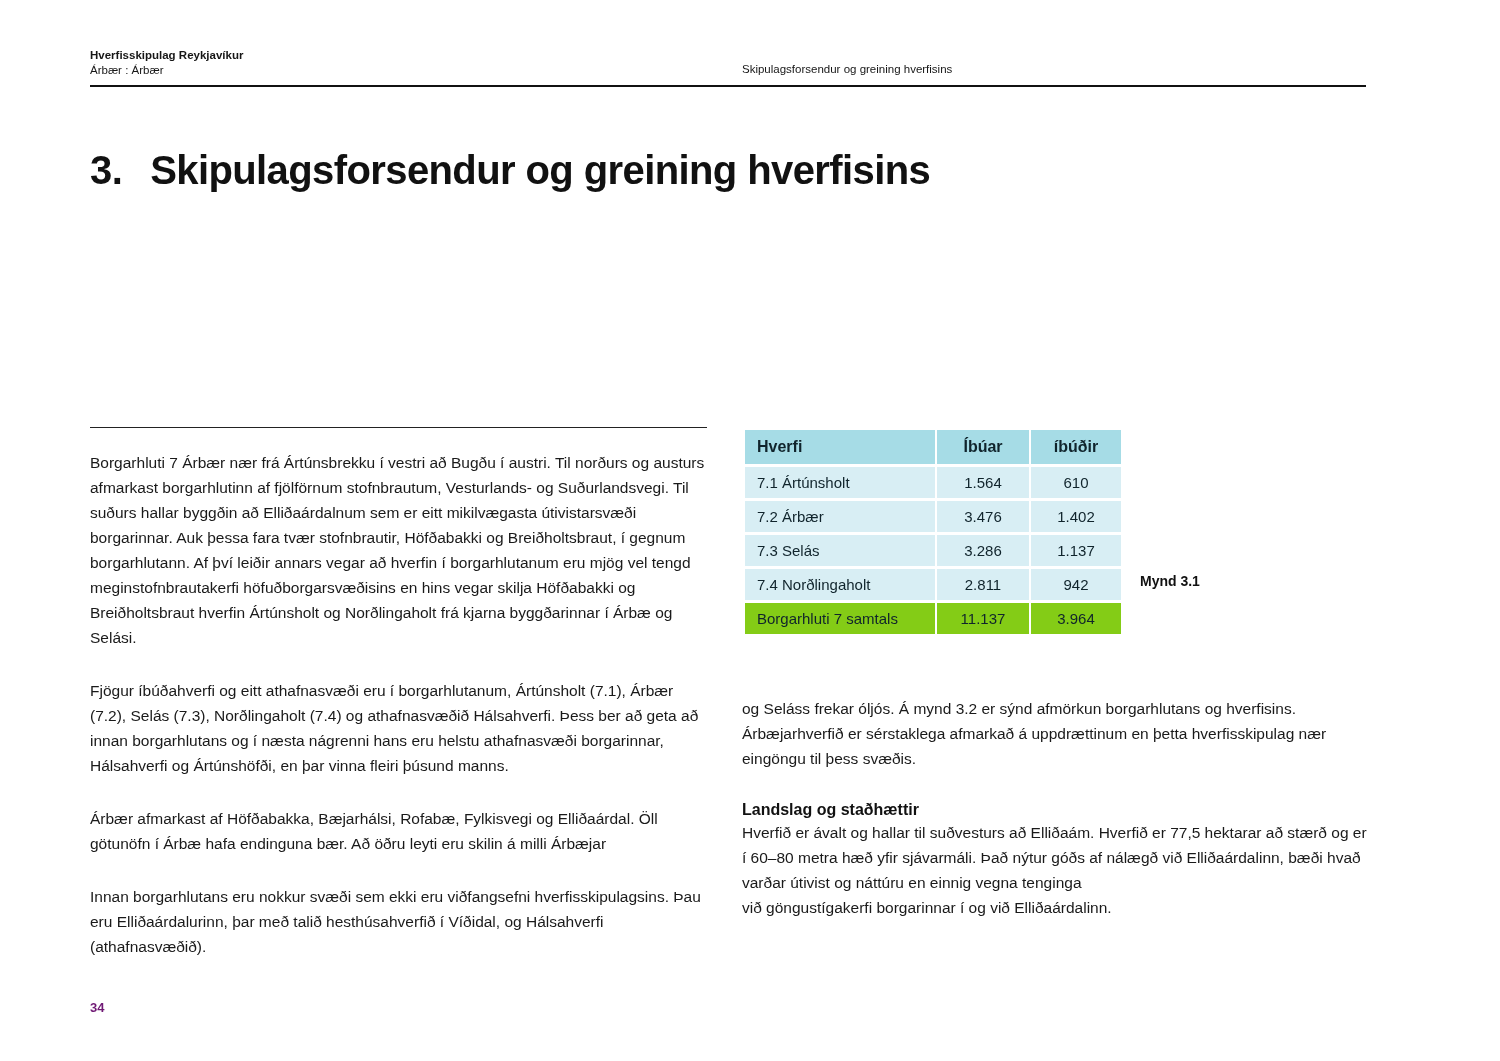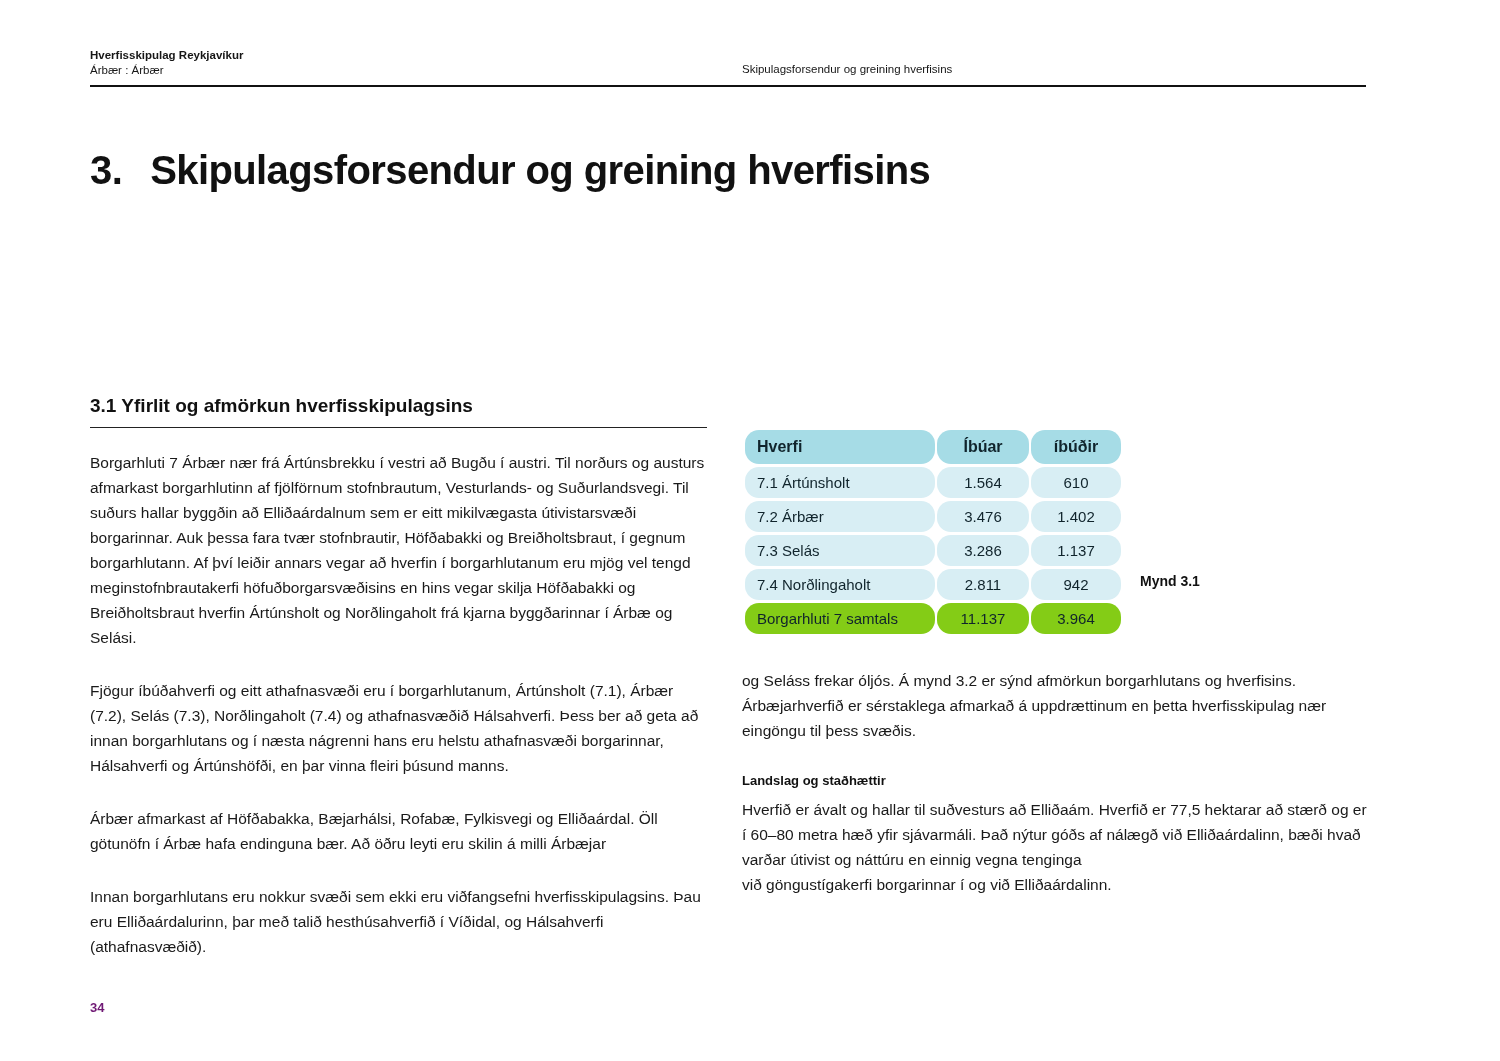--- a/index.html
+++ b/index.html
@@ -37,36 +37,36 @@
   .left-col { position:absolute; left:90px; top:450px; width:618px; }
   .body-text { font-size:15.5px; line-height:25px; color:#1a1a1a; }
   .left-col p { margin-bottom:28px; }
 
   
   .table { position:absolute; left:745px; top:430px; width:376px; }
   .t-row { display:grid; grid-template-columns:190px 92px 90px; gap:2px; margin-bottom:3px; }
   .t-cell {
     background:#d8eef4;
     height:31px; display:flex; align-items:center;
-    font-size:15px; color:#10242c;border-radius:14px;
+    font-size:15px; color:#10242c;
   }
   .t-cell.c1 { justify-content:flex-start; padding-left:12px; }
   .t-cell.c2, .t-cell.c3 { justify-content:center; }
   .t-head .t-cell { background:#a6dce6; height:34px; font-weight:bold; font-size:16px; }
   .t-total .t-cell { background:#84cc16; }
 
   
   .fig31 { position:absolute; left:1140px; top:573px; width:228px; }
   .fig-label { display:block; font-weight:bold; font-size:14px; color:#111; margin-bottom:15px; }
   .fig-text { display:block; font-size:14.5px; line-height:21px; color:#8f9aa0; }
 
   
   .right-col { position:absolute; left:742px; top:668px; width:626px; }
-  .right-col .cont { margin-bottom:0; }
-  .sub-heading { font-size:13px; font-weight:bold; color:#111; margin-top:30px; margin-bottom:9px; }
+  .right-col .cont { margin-bottom:0;margin-top:28px; }
+  .sub-heading { font-size:16px; font-weight:bold; color:#111; margin-top:30px; margin-bottom:1px; }
   .fig-float {
     float:right; display:block;
     width:250px; margin-left:18px; margin-bottom:4px;
   }
 
   
   .page-number { position:absolute; left:90px; top:1000px; font-size:13px; font-weight:bold; color:#701a75; }
 </style>
 </head>
 <body>
@@ -78,21 +78,20 @@
     <div class="b2">Árbær : Árbær</div>
   </div>
   <div class="hdr-right">Skipulagsforsendur og greining hverfisins</div>
   <div class="hdr-rule"></div>
 
   <h1 class="title">
     <span>3.</span>
     <span>Skipulagsforsendur og greining hverfisins</span>
   </h1>
 
-  <h2 class="section-heading">3.1 Yfirlit og afmörkun hverfisskipulagsins</h2>
   <div class="section-rule"></div>
 
   <div class="left-col">
     <p class="body-text">Borgarhluti 7 Árbær nær frá Ártúnsbrekku í vestri að Bugðu í austri. Til norðurs og austurs afmarkast borgarhlutinn af fjölförnum stofnbrautum, Vesturlands- og Suðurlandsvegi. Til suðurs hallar byggðin að Elliðaárdalnum sem er eitt mikilvægasta útivistarsvæði borgarinnar. Auk þessa fara tvær stofnbrautir, Höfðabakki og Breiðholtsbraut, í gegnum borgarhlutann. Af því leiðir annars vegar að hverfin í borgarhlutanum eru mjög vel tengd meginstofnbrautakerfi höfuðborgarsvæðisins en hins vegar skilja Höfðabakki og Breiðholtsbraut hverfin Ártúnsholt og Norðlingaholt frá kjarna byggðarinnar í Árbæ og Selási.</p>
     <p class="body-text">Fjögur íbúðahverfi og eitt athafnasvæði eru í borgarhlutanum, Ártúnsholt (7.1), Árbær (7.2), Selás (7.3), Norðlingaholt (7.4) og athafnasvæðið Hálsahverfi. Þess ber að geta að innan borgarhlutans og í næsta nágrenni hans eru helstu athafnasvæði borgarinnar, Hálsahverfi og Ártúnshöfði, en þar vinna fleiri þúsund manns.</p>
     <p class="body-text">Árbær afmarkast af Höfðabakka, Bæjarhálsi, Rofabæ, Fylkisvegi og Elliðaárdal. Öll götunöfn í Árbæ hafa endinguna bær. Að öðru leyti eru skilin á milli Árbæjar</p>
     <p class="body-text">Innan borgarhlutans eru nokkur svæði sem ekki eru viðfangsefni hverfisskipulagsins. Þau eru Elliðaárdalurinn, þar með talið hesthúsahverfið í Víðidal, og Hálsahverfi (athafnasvæðið).</p>
   </div>
 
   <div class="table">

